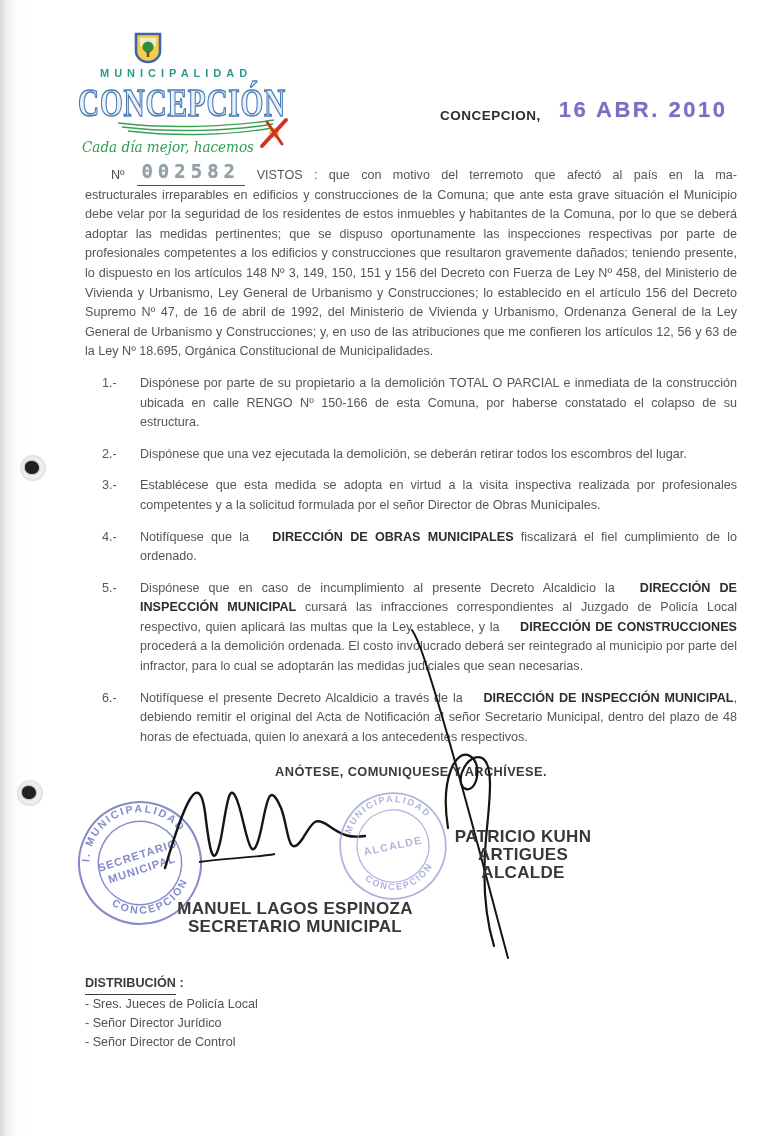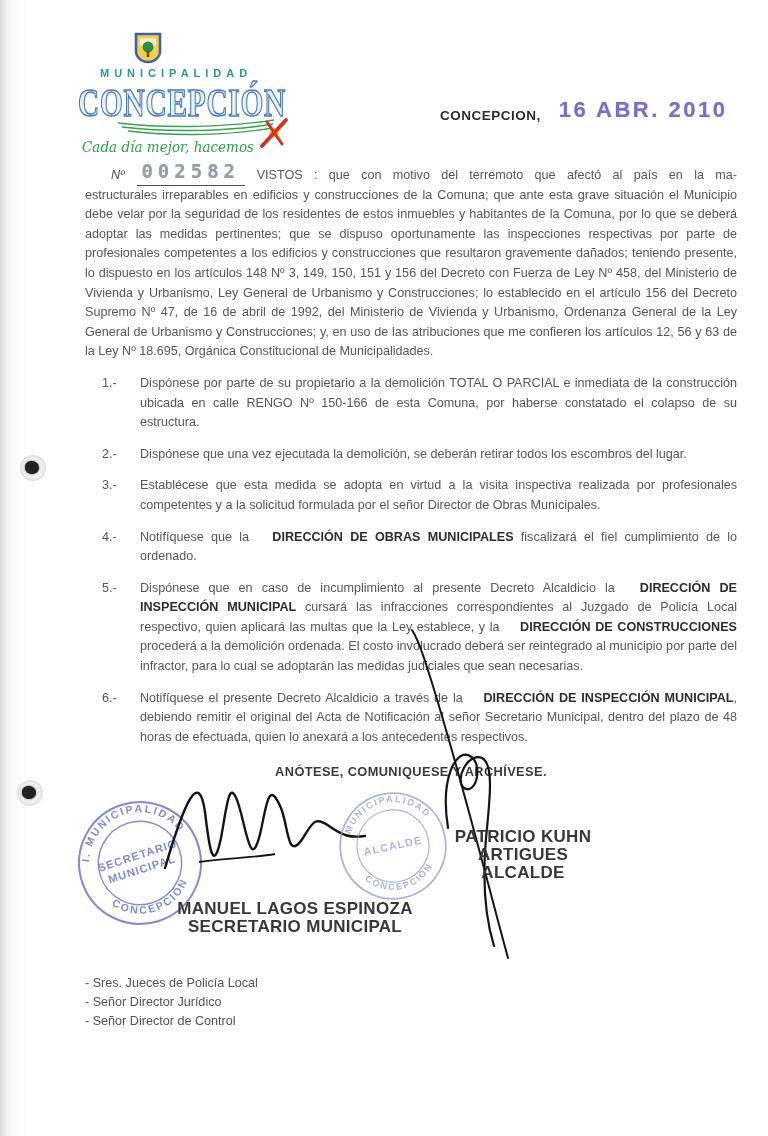--- a/index.html
+++ b/index.html
@@ -20,21 +20,21 @@
   .logo-wrap { position:absolute; left:78px; top:30px; width:215px; height:130px; }
   .place-date { position:absolute; left:440px; top:54px; width:300px; display:flex; align-items:flex-end; gap:18px;margin-top:43px; }
   .place { font-size:13.5px; font-weight:600; color:#2c2c2c; letter-spacing:.5px; padding-top:5px; }
   .date-stamp { font-size:22px; font-weight:bold; color:#7a6fc4; letter-spacing:2.5px;
                 text-shadow:0 0 1px rgba(122,111,196,.55); white-space:nowrap; }
 
   
   .doc { position:absolute; left:85px; top:162px; width:652px; font-size:12.6px;
          line-height:19.6px; color:#565656; }
   .num-line { display:flex; align-items:flex-end; gap:12px; }
-  .num-label { color:#4c4c4c; flex:none; padding-left:26px;font-style:italic; }
+  .num-label { color:#4c4c4c; flex:none; padding-left:26px; }
   .num-box { flex:none; width:108px; text-align:center; border-bottom:1.6px solid #4e4e4e; }
   .num-value { font-family:"DejaVu Sans Mono", monospace; font-size:19px; font-weight:bold;
                color:#95a0a6; letter-spacing:5px; text-shadow:0 0 1px #aab3b8; }
   .vistos1 { flex:1; text-align:justify; text-align-last:justify; }
   .vistos2 { padding-left:172px; text-align:justify; text-align-last:justify; }
   .vistos-body { text-align:justify; }
   .decreto-heading { text-align:center; font-size:14.5px; font-weight:bold; color:#3c3c3c;
                      letter-spacing:7px; margin:15px 0 13px 0; }
   .item { display:flex; gap:13px; margin:12px 0 0 17px; }
   .item-num { flex:none; width:25px; color:#565656; }
@@ -189,19 +189,22 @@
         <path d="M118,330 C96,250 64,120 34,30 C30,18 26,8 22,2" fill="none" stroke="#151515" stroke-width="2" stroke-linecap="round"></path>
       </svg>
 
       <div class="sig-name name-2">
         <div>PATRICIO KUHN ARTIGUES</div>
         <div>ALCALDE</div>
       </div>
     </div>
 
     <div class="distribution">
+      <div>
+        <span class="dist-heading">DISTRIBUCIÓN</span><span class="dist-colon"> :</span>
+      </div>
       <div>- Sres.  Jueces de Policía Local</div>
       <div>- Señor Director Jurídico</div>
       <div>- Señor Director de Control</div>
     </div>
 
   </div>
 </div>
 
 </body></html>

